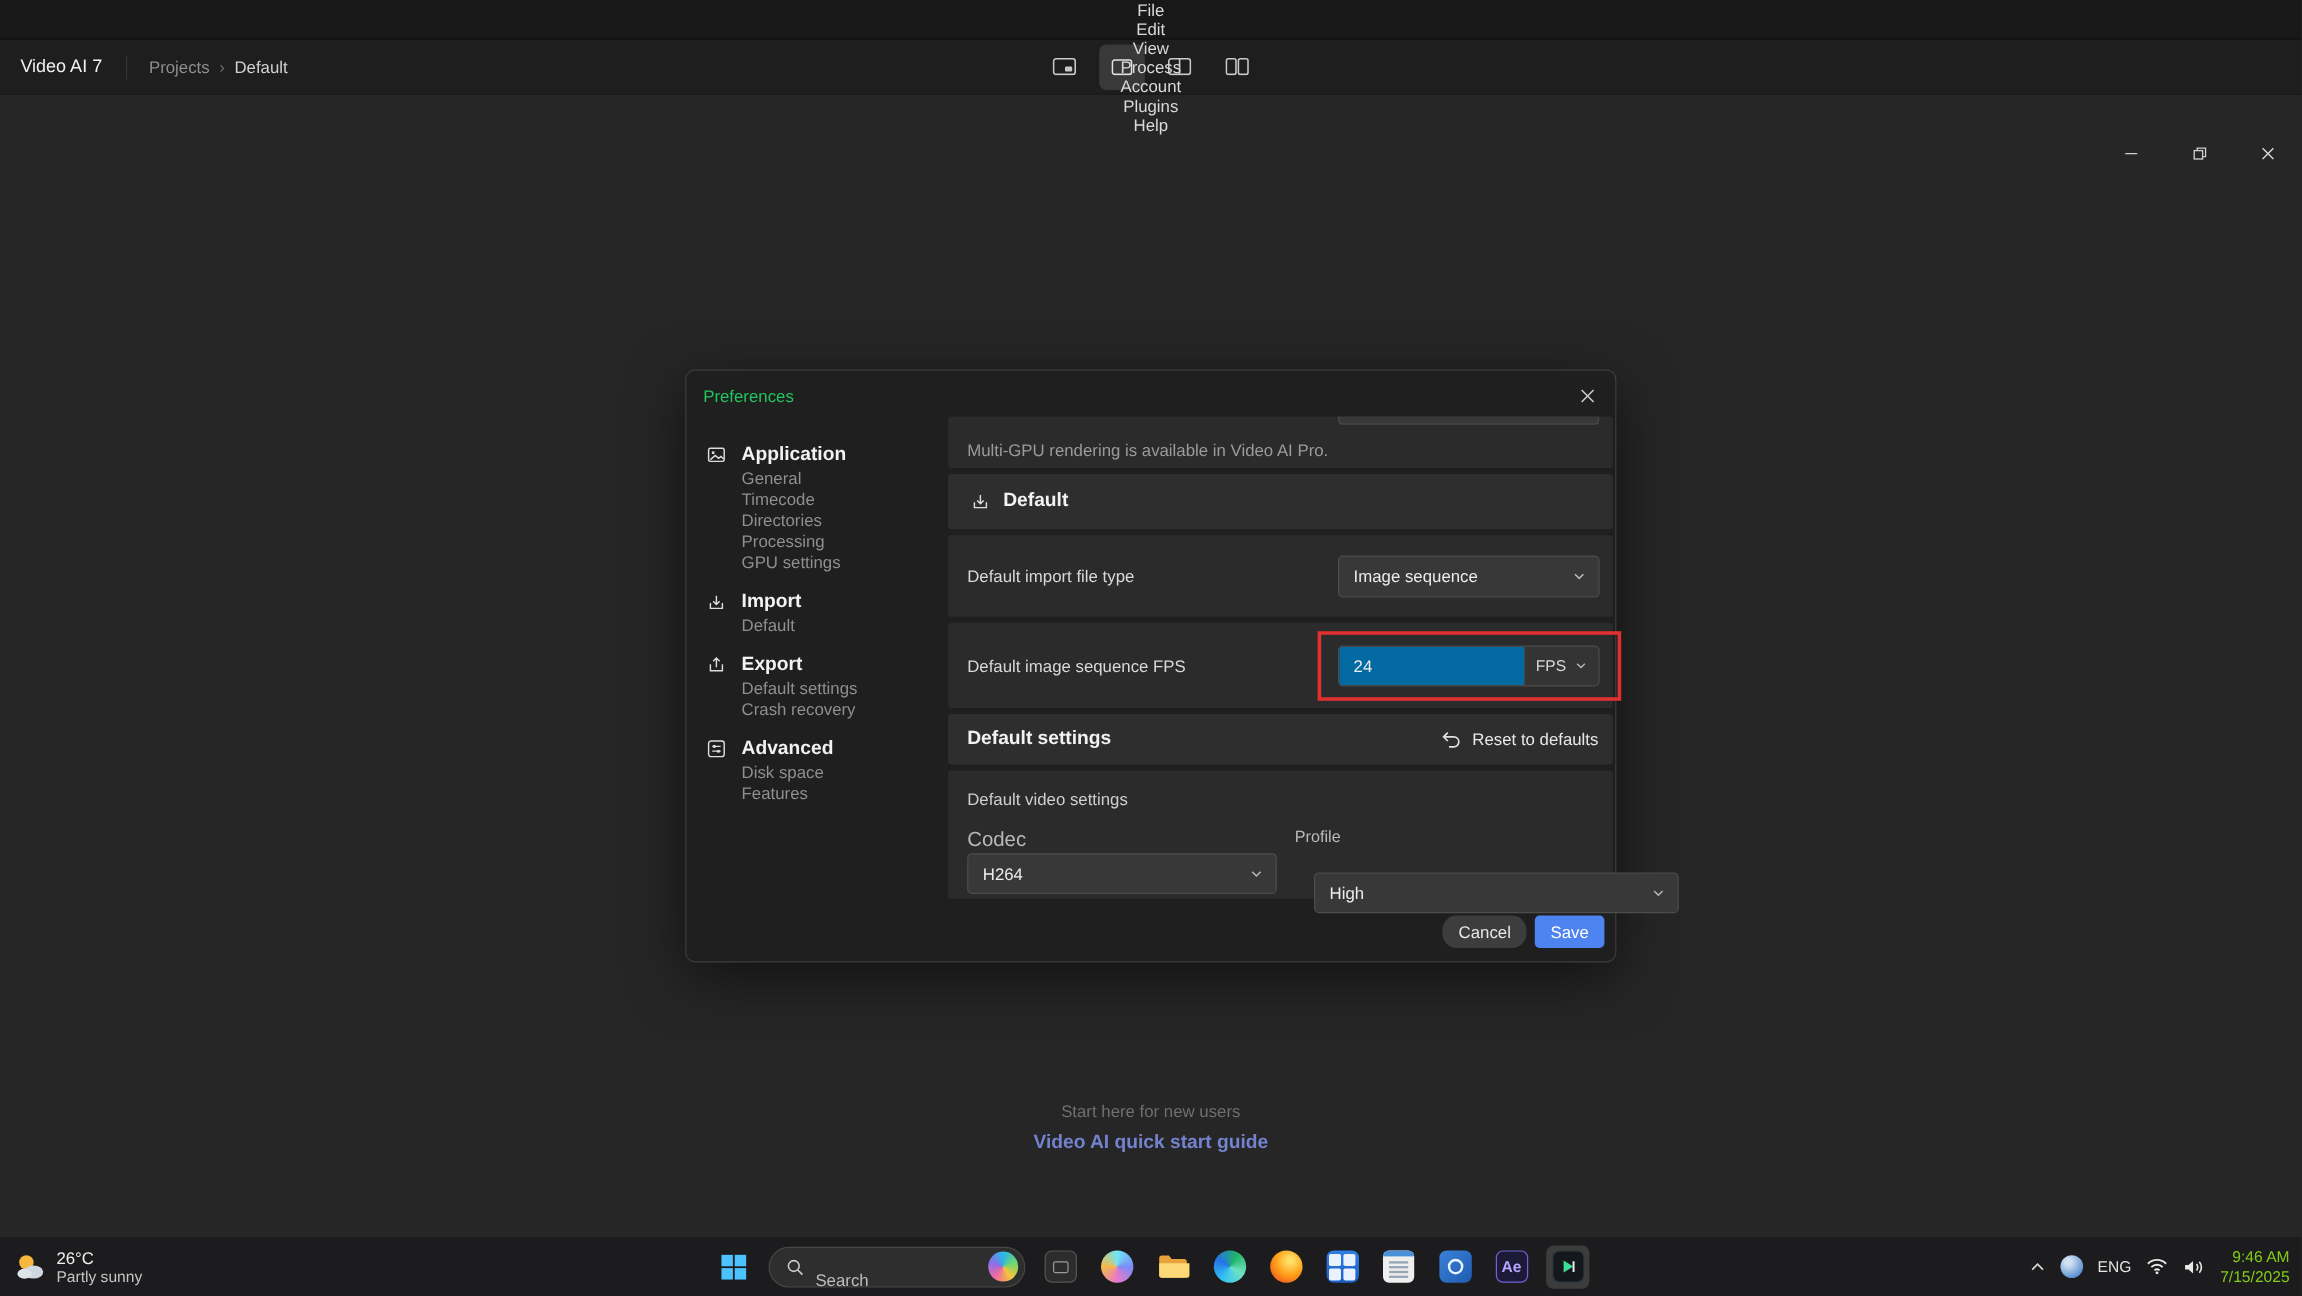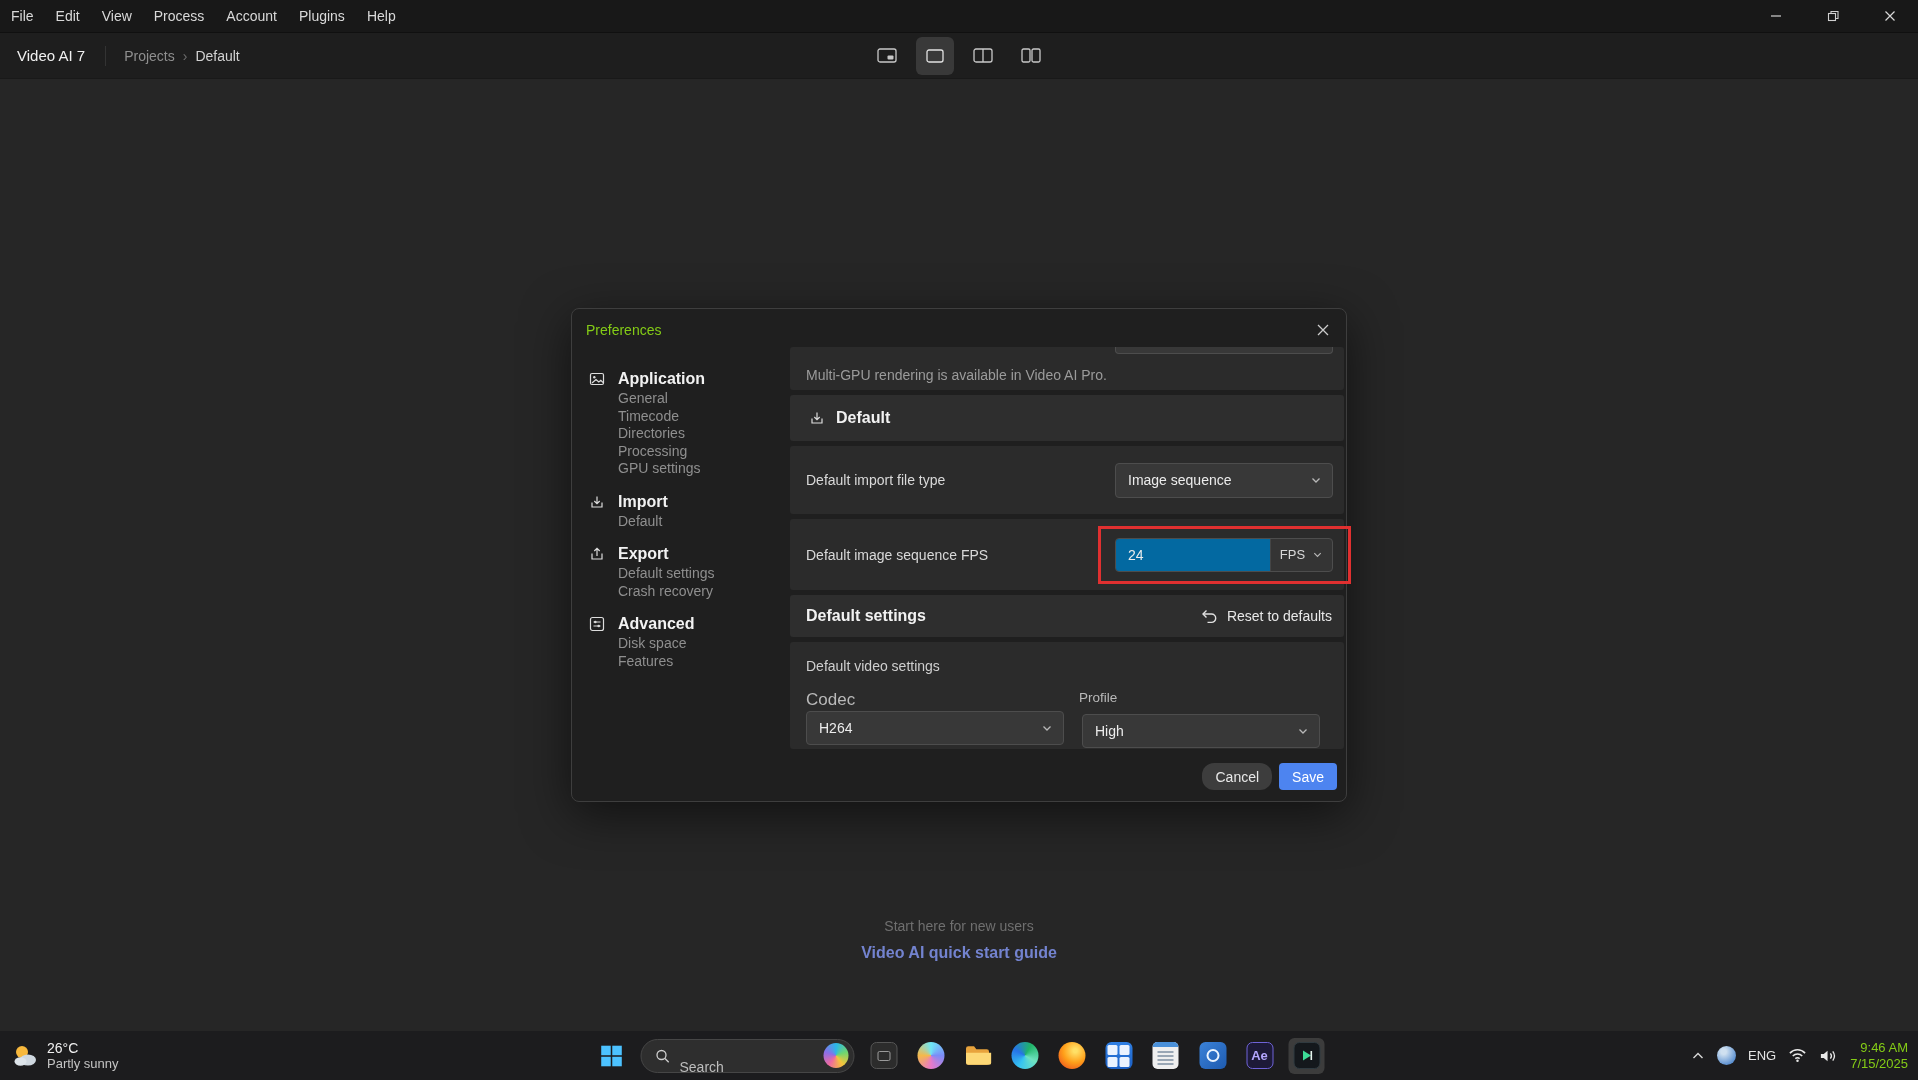--- a/index.html
+++ b/index.html
@@ -3,21 +3,21 @@
 <meta charset="utf-8">
 <style>
   * { margin:0; padding:0; box-sizing:border-box; }
   html,body { width:1918px; height:1080px; overflow:hidden; background:#262626;
     font-family:"Liberation Sans","DejaVu Sans",sans-serif; }
   .screen { position:relative; width:1918px; height:1080px; }
 
   
   .menubar { position:absolute; top:0; left:0; right:0; height:33px; background:#181818;
     display:flex; align-items:center; color:#d9d9d9; font-size:14px; z-index:40;
-    border-bottom:1px solid #101010; }
+    border-bottom:1px solid #101010;flex-direction:column; }
   .menu-item { padding:0 11px; height:100%; display:flex; align-items:center; }
   .win-controls { margin-left:auto; display:flex; height:100%; }
   .win-btn { width:57px; height:32px; display:flex; align-items:center; justify-content:center; }
 
   
   .appbar { position:absolute; top:33px; left:0; right:0; height:46px; background:#1e1e1e;
     display:flex; align-items:center; z-index:35; border-bottom:1px solid #191919; }
   .app-title { color:#f0f0f0; font-size:15px; margin-left:17px; }
   .appbar-divider { width:1px; height:20px; background:#333; margin:0 18px 0 20px; }
   .breadcrumb { display:flex; align-items:center; gap:8px; font-size:14px; }
@@ -34,21 +34,21 @@
   .main { position:absolute; top:80px; left:0; right:0; bottom:49px; background:#262626; }
   .empty-hint { position:absolute; top:838px; left:0; width:100%; text-align:center;
     color:#6f6f6f; font-size:14px; }
   .empty-link { position:absolute; top:864px; left:0; width:100%; text-align:center;
     color:#7383cf; font-size:16px; font-weight:bold; }
 
   
   .dialog { position:absolute; left:571px; top:308px; width:776px; height:494px;
     background:#1f1f1f; border:1px solid #3e3e3e; border-radius:8px; z-index:50;
     box-shadow:0 12px 48px rgba(0,0,0,.55); }
-  .dlg-title { position:absolute; left:14px; top:13px; font-size:14px; color:#84cc16; }
+  .dlg-title { position:absolute; left:14px; top:13px; font-size:14px; color:#22c55e; }
   .dlg-close { position:absolute; right:12px; top:10px; width:22px; height:22px;
     display:flex; align-items:center; justify-content:center; }
 
   .pref-sidebar { position:absolute; left:17px; top:60px; width:195px; }
   .pref-section { margin-top:14px; }
   .pref-section:first-child { margin-top:0; }
   .pref-head { display:flex; align-items:center; gap:13px; height:20px; }
   .pref-head-label { font-size:16px; font-weight:bold; color:#f2f2f2; }
   .pref-sub { margin-left:29px; margin-top:1px; }
   .pref-subitem { font-size:14px; color:#8f8f8f; line-height:17.5px; }
@@ -91,21 +91,21 @@
   .row-defset { height:42px; display:flex; align-items:center; justify-content:space-between; }
   .defset-title { margin-left:16px; font-size:16px; font-weight:bold; color:#f2f2f2; }
   .reset-btn { margin-right:12px; display:flex; align-items:center; gap:9px;
     font-size:14px; color:#e8e8e8; }
 
   .row-video { height:107px; }
   .video-label { position:absolute; left:16px; top:16px; font-size:14px; color:#cfcfcf; }
   .codec-label { position:absolute; left:16px; top:48px; font-size:17px; color:#b9b9b9; }
   .profile-label { position:absolute; left:289px; top:48px; font-size:13.5px; color:#b9b9b9; }
   .dd-codec { position:absolute; left:16px; top:69px; width:258px; height:34px; margin:0; }
-  .dd-profile { position:absolute; left:289px; top:69px; width:238px; height:34px; margin:3px; }
+  .dd-profile { position:absolute; left:289px; top:69px; width:304px; height:34px; margin:16px; }
 
   .dlg-footer { position:absolute; right:9px; bottom:11px; display:flex; gap:7px; }
   .btn { height:27px; padding:0 13px; border-radius:4px; font-size:14px;
     display:flex; align-items:center; border:none;
     font-family:"Liberation Sans","DejaVu Sans",sans-serif; }
   .btn-cancel { background:#3d3d3d; color:#e8e8e8;border-radius:12px; }
   .btn-save { background:#4d84f0; color:#ffffff; }
 
   
   .taskbar { position:absolute; left:0; right:0; bottom:0; height:49px; background:#1c1c1e;

